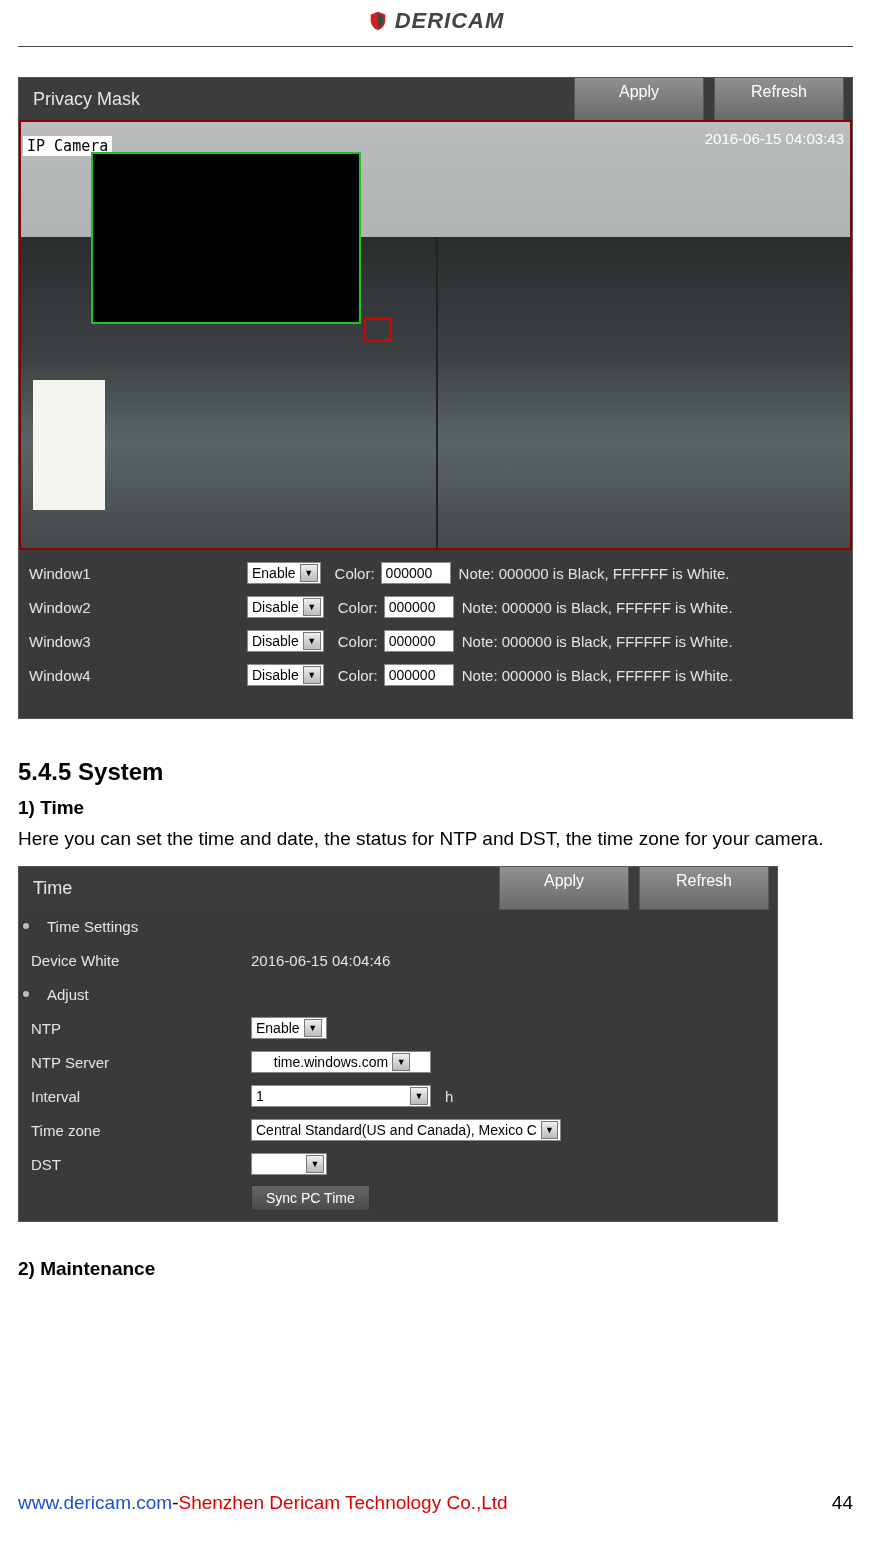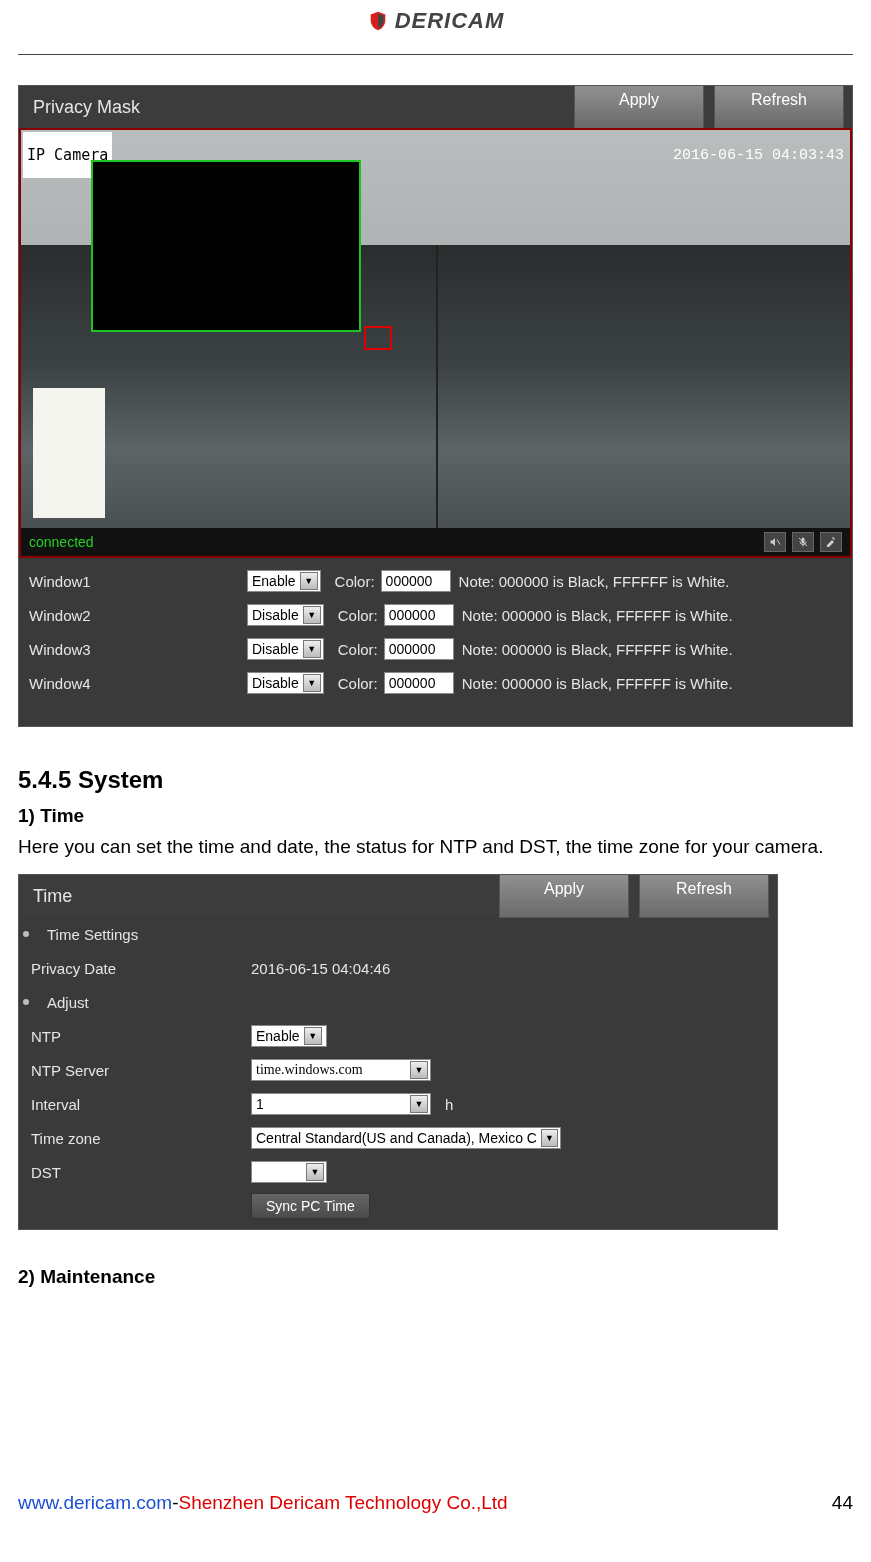--- a/index.html
+++ b/index.html
@@ -6,21 +6,21 @@
   body {
     width: 871px;
     height: 1562px;
     background: #fff;
     font-family: Arial, sans-serif;
     position: relative;
     color: #000;
   }
   .page-header {
     text-align: center;
-    padding: 8px 0 18px;
+    padding: 8px 0 10px;
     border-bottom: 1px solid #444;
     margin: 0 18px;
   }
   .logo {
     display: inline-flex;
     align-items: center;
     font-weight: 700;
     font-size: 22px;
     color: #444;
     letter-spacing: 1px;
@@ -66,25 +66,25 @@
   }
   .video-scene {
     position: absolute; inset: 0;
     background:
       linear-gradient(180deg,#b9bdbe 0%,#aeb3b4 27%,#2a2d2e 27%,#3c4244 55%,#5b6466 75%,#44494a 100%);
   }
   .video-scene::after{
     content:"";position:absolute;left:50%;top:27%;bottom:0;width:2px;background:#222;
   }
   .ip-label{
-    position:absolute;top:2px;left:2px;background:#fff;color:#000;
-    font-family:monospace;font-size:15px;padding:14px 4px;
+    position:absolute;top:14px;left:2px;background:#fff;color:#000;
+    font-family:monospace;font-size:15px;padding:1px 4px;
   }
   .ts-label{
-    position:absolute;top:17px;right:6px;color:#fff;font-family:Liberation Mono, monospace;font-size:15px;
+    position:absolute;top:8px;right:6px;color:#fff;font-family:Liberation Sans, sans-serif;font-size:15px;
   }
   .mask-box{
     position:absolute;left:70px;top:30px;width:270px;height:172px;
     background:#000;border:2px solid #1ec41e;
   }
   .red-box{
     position:absolute;left:343px;top:196px;width:28px;height:24px;border:2px solid #d00;
   }
   .eye-chart{
     position:absolute;left:12px;bottom:38px;width:72px;height:130px;background:#f5f5f0;
@@ -171,44 +171,20 @@
       <div class="hdr-btn">Refresh</div>
     </div>
 
     <div class="video-wrap">
       <div class="video-scene"></div>
       <div class="eye-chart"></div>
       <div class="ip-label">IP Camera</div>
       <div class="ts-label">2016-06-15 04:03:43</div>
       <div class="mask-box"></div>
       <div class="red-box"></div>
-      <div class="video-status">
-        <span>connected</span>
-        <div class="status-icons">
-          <div class="ic">
-            <svg width="12" height="12" viewBox="0 0 24 24" fill="#ccc">
-                <path d="M3 9v6h4l5 5V4L7 9H3z"></path>
-                <line x1="16" y1="7" x2="22" y2="17" stroke="#ccc" stroke-width="2"></line>
-              </svg>
-          </div>
-          <div class="ic">
-            <svg width="12" height="12" viewBox="0 0 24 24" fill="#ccc">
-                <rect x="9" y="3" width="6" height="12" rx="3"></rect>
-                <path d="M6 11a6 6 0 0012 0" stroke="#ccc" stroke-width="2" fill="none"></path>
-                <line x1="12" y1="17" x2="12" y2="21" stroke="#ccc" stroke-width="2"></line>
-                <line x1="4" y1="4" x2="20" y2="20" stroke="#ccc" stroke-width="2"></line>
-              </svg>
-          </div>
-          <div class="ic">
-            <svg width="12" height="12" viewBox="0 0 24 24" fill="#ccc">
-                <path d="M4 18l10-10 4 4L8 22H4v-4zM14 4l2-2 4 4-2 2-4-4z"></path>
-              </svg>
-          </div>
-        </div>
-      </div>
     </div>
 
     <div class="rows">
       <div class="row">
         <span class="wlabel">Window1</span>
         <span class="sel">
             <span>Enable</span>
             <span class="caret">▼</span>
           </span>
         <span class="clabel">Color:</span>
@@ -258,37 +234,37 @@
     <div class="panel-header">
       <div class="panel-title">Time</div>
       <div class="hdr-btn">Apply</div>
       <div class="hdr-btn">Refresh</div>
     </div>
     <div class="trow subhead">
       <span class="bullet"></span>
       <span>Time Settings</span>
     </div>
     <div class="trow">
-      <span class="tlabel">Privacy Date</span>
+      <span class="tlabel">Device White</span>
       <span>2016-06-15 04:04:46</span>
     </div>
     <div class="trow subhead">
       <span class="bullet"></span>
       <span>Adjust</span>
     </div>
     <div class="trow">
       <span class="tlabel">NTP</span>
       <span class="sel2" style="width:76px;">
           <span>Enable</span>
           <span class="caret">▼</span>
         </span>
     </div>
     <div class="trow">
       <span class="tlabel">NTP Server</span>
-      <span class="sel2" style="width:180px;justify-content:space-between;font-family:Liberation Serif, serif;">
+      <span class="sel2" style="width:180px;justify-content:center;">
           <span>time.windows.com</span>
           <span class="caret">▼</span>
         </span>
     </div>
     <div class="trow">
       <span class="tlabel">Interval</span>
       <span class="sel2" style="width:180px;justify-content:space-between;">
           <span>1</span>
           <span class="caret">▼</span>
         </span>

